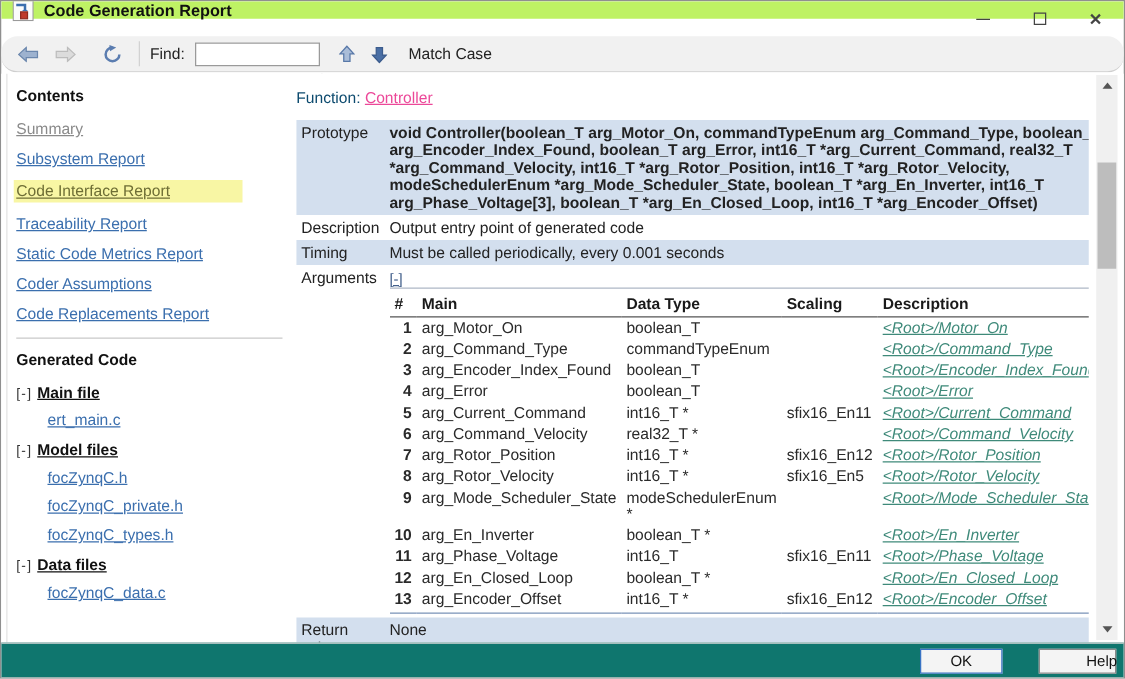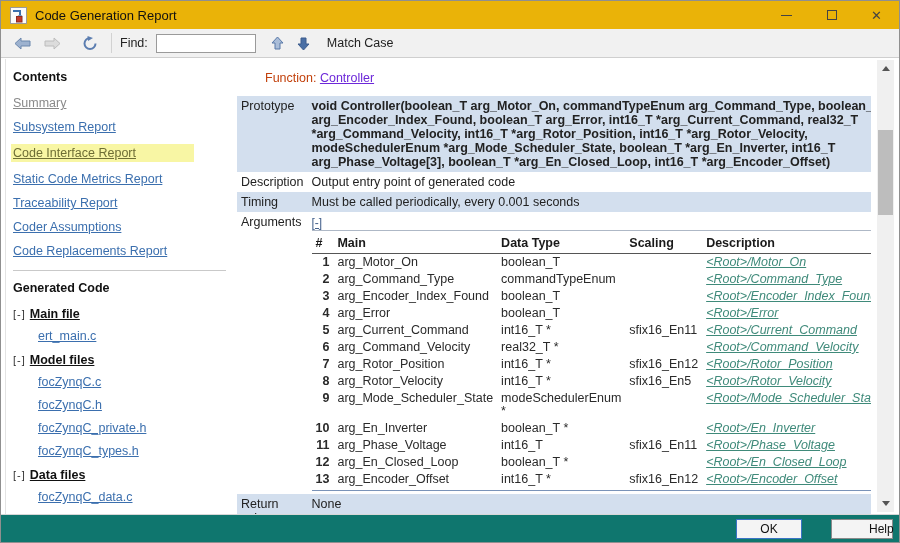--- a/index.html
+++ b/index.html
@@ -3,29 +3,29 @@
 <meta charset="utf-8">
 <style>
   * { margin:0; padding:0; box-sizing:border-box; }
   html,body { background:#e8e8e8; }
   .window {
     position:relative; width:900px; height:543px; background:#fff;
     border:1px solid #8f8f8f; overflow:hidden;
     font-family:"Liberation Sans", sans-serif; color:#1a1a1a;
   }
   
-  .titlebar { position:absolute; top:0; left:0; right:0; height:28px; background:#eab308; display:flex; align-items:center; }
+  .titlebar { position:absolute; top:0; left:0; right:0; height:14px; background:#bef264; display:flex; align-items:center;font-weight:bold; }
   .titlebar .app-icon { width:17px; height:17px; margin:0 8px 0 9px; flex:0 0 auto; }
   .titlebar .title { font-size:13px; color:#111; }
   .win-controls { position:absolute; right:0; top:0; height:28px; display:flex; }
   .win-btn { width:45px; height:28px; display:flex; align-items:center; justify-content:center; font-size:13px; color:#444; cursor:default; }
   .win-btn .box { width:10px; height:10px; border:1px solid #444; display:block; }
   .win-btn .dash { width:11px; height:1px; background:#444; display:block; }
   
-  .toolbar { position:absolute; top:28px; left:0; right:0; height:29px; background:#f1f1f1; border-bottom:1px solid #cfcfcf; display:flex; align-items:center; }
+  .toolbar { position:absolute; top:28px; left:0; right:0; height:29px; background:#f1f1f1; border-bottom:1px solid #cfcfcf; display:flex; align-items:center;border-radius:13px; }
   .tb-icon { width:22px; height:20px; display:flex; align-items:center; justify-content:center; }
   .tb-sep { width:1px; height:20px; background:#d2d2d2; margin:0 8px 0 10px; }
   .find-label { font-size:12.5px; color:#222; margin-right:8px; }
   .find-input { width:100px; height:19px; border:1px solid #9a9a9a; background:#fff; font-size:12px; padding:0 3px; font-family:"Liberation Sans",sans-serif; }
   .match-case { font-size:12.5px; color:#222; margin-left:12px; }
   
   .body { position:absolute; top:58px; left:0; right:0; bottom:28px; background:#fff; }
   
   .sidebar { position:absolute; left:0; top:0; bottom:0; width:257px; background:#fff; border-right:1px solid #cfcfcf; }
   .side-content { position:absolute; left:4px; top:0; right:23px; bottom:0; border-left:1px solid #e3e3e3; padding:11px 0 0 7px; overflow:hidden; }
@@ -44,22 +44,22 @@
   .sb-scroll { position:absolute; right:4px; top:1px; bottom:2px; width:16px; background:#f0f0f0; }
   .sb-up, .sb-down, .mn-up, .mn-down { position:absolute; left:0; width:100%; height:15px; display:flex; align-items:center; justify-content:center; }
   .sb-up, .mn-up { top:1px; } .sb-down, .mn-down { bottom:1px; }
   .tri-up { width:0; height:0; border-left:4px solid transparent; border-right:4px solid transparent; border-bottom:5px solid #555; }
   .tri-down { width:0; height:0; border-left:4px solid transparent; border-right:4px solid transparent; border-top:5px solid #555; }
   .sb-thumb { position:absolute; left:1px; right:1px; top:17px; height:380px; background:#b9b9b9; }
   
   .main { position:absolute; left:228px; top:0; right:0; bottom:0; background:#fff; overflow:hidden; }
   .main-content { position:absolute; left:8px; top:0; right:28px; bottom:0; overflow:hidden; }
   .fn-line { margin-top:12px; font-size:12.5px; }
-  .fn-line .fn-label { color:#c2410c;margin-left:28px; }
-  .fn-link { color:#6d28d9; text-decoration:underline; cursor:pointer; }
+  .fn-line .fn-label { color:#0c4a6e; }
+  .fn-link { color:#ec4899; text-decoration:underline; cursor:pointer; }
   .def-table { width:100%; border-collapse:collapse; margin-top:11px; font-size:12.5px; }
   .def-table td { vertical-align:top; padding:3px 4px; line-height:14px; color:#222; }
   .def-table td.lbl { width:98px; }
   .row-blue { background:#d3dfee; }
   .proto-val { font-weight:bold; color:#151515; line-height:14.5px; }
   .collapse-link { color:#44618c; text-decoration:underline; cursor:pointer; font-size:12px; }
   .args-rule { border-bottom:1px solid #aeb8c6; margin-top:1px; }
   
   .args-table { width:100%; border-collapse:collapse; font-size:12.5px; margin-top:1px; }
   .args-table th { text-align:left; font-weight:bold; color:#1a1a1a; padding:4px 4px 3px 4px; border-bottom:1px solid #555; }
@@ -138,35 +138,34 @@
 
   <div class="body">
 
     <div class="sidebar">
       <div class="side-content">
         <div class="side-head">Contents</div>
         <div>
             <a class="side-link visited">Summary</a>
             <a class="side-link normal">Subsystem Report</a>
             <a class="side-link active">Code Interface Report</a>
+            <a class="side-link normal">Traceability Report</a>
             <a class="side-link normal">Static Code Metrics Report</a>
-            <a class="side-link normal">Traceability Report</a>
             <a class="side-link normal">Coder Assumptions</a>
             <a class="side-link normal">Code Replacements Report</a>
           </div>
         <div class="side-divider"></div>
         <div class="side-head">Generated Code</div>
         <div>
             <div class="tree-sec">
               <div class="tree-head"><span class="expander">[-]</span><span class="tlabel">Main file</span></div>
               <a class="file-link">ert_main.c</a>
             </div>
             <div class="tree-sec">
               <div class="tree-head"><span class="expander">[-]</span><span class="tlabel">Model files</span></div>
-              <a class="file-link">focZynqC.c</a>
               <a class="file-link">focZynqC.h</a>
               <a class="file-link">focZynqC_private.h</a>
               <a class="file-link">focZynqC_types.h</a>
             </div>
             <div class="tree-sec">
               <div class="tree-head"><span class="expander">[-]</span><span class="tlabel">Data files</span></div>
               <a class="file-link">focZynqC_data.c</a>
             </div>
           </div>
       </div>

